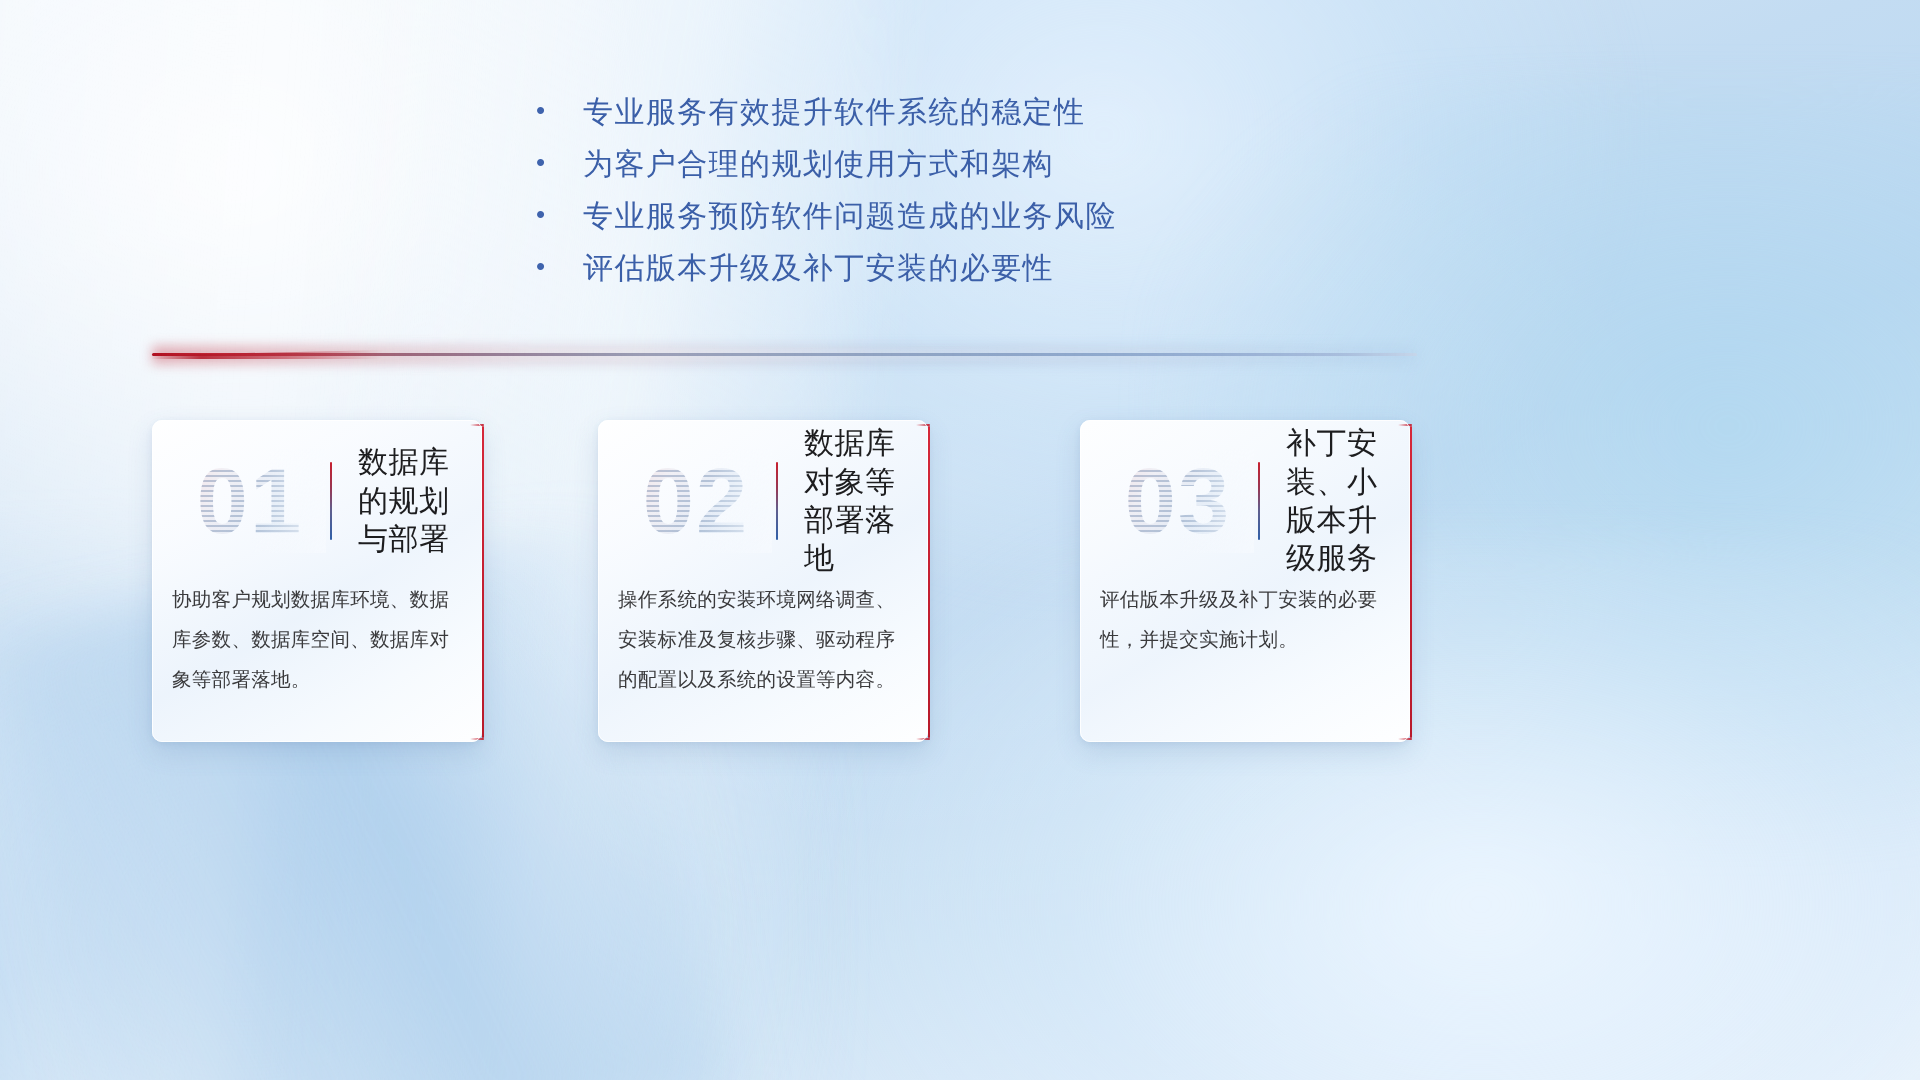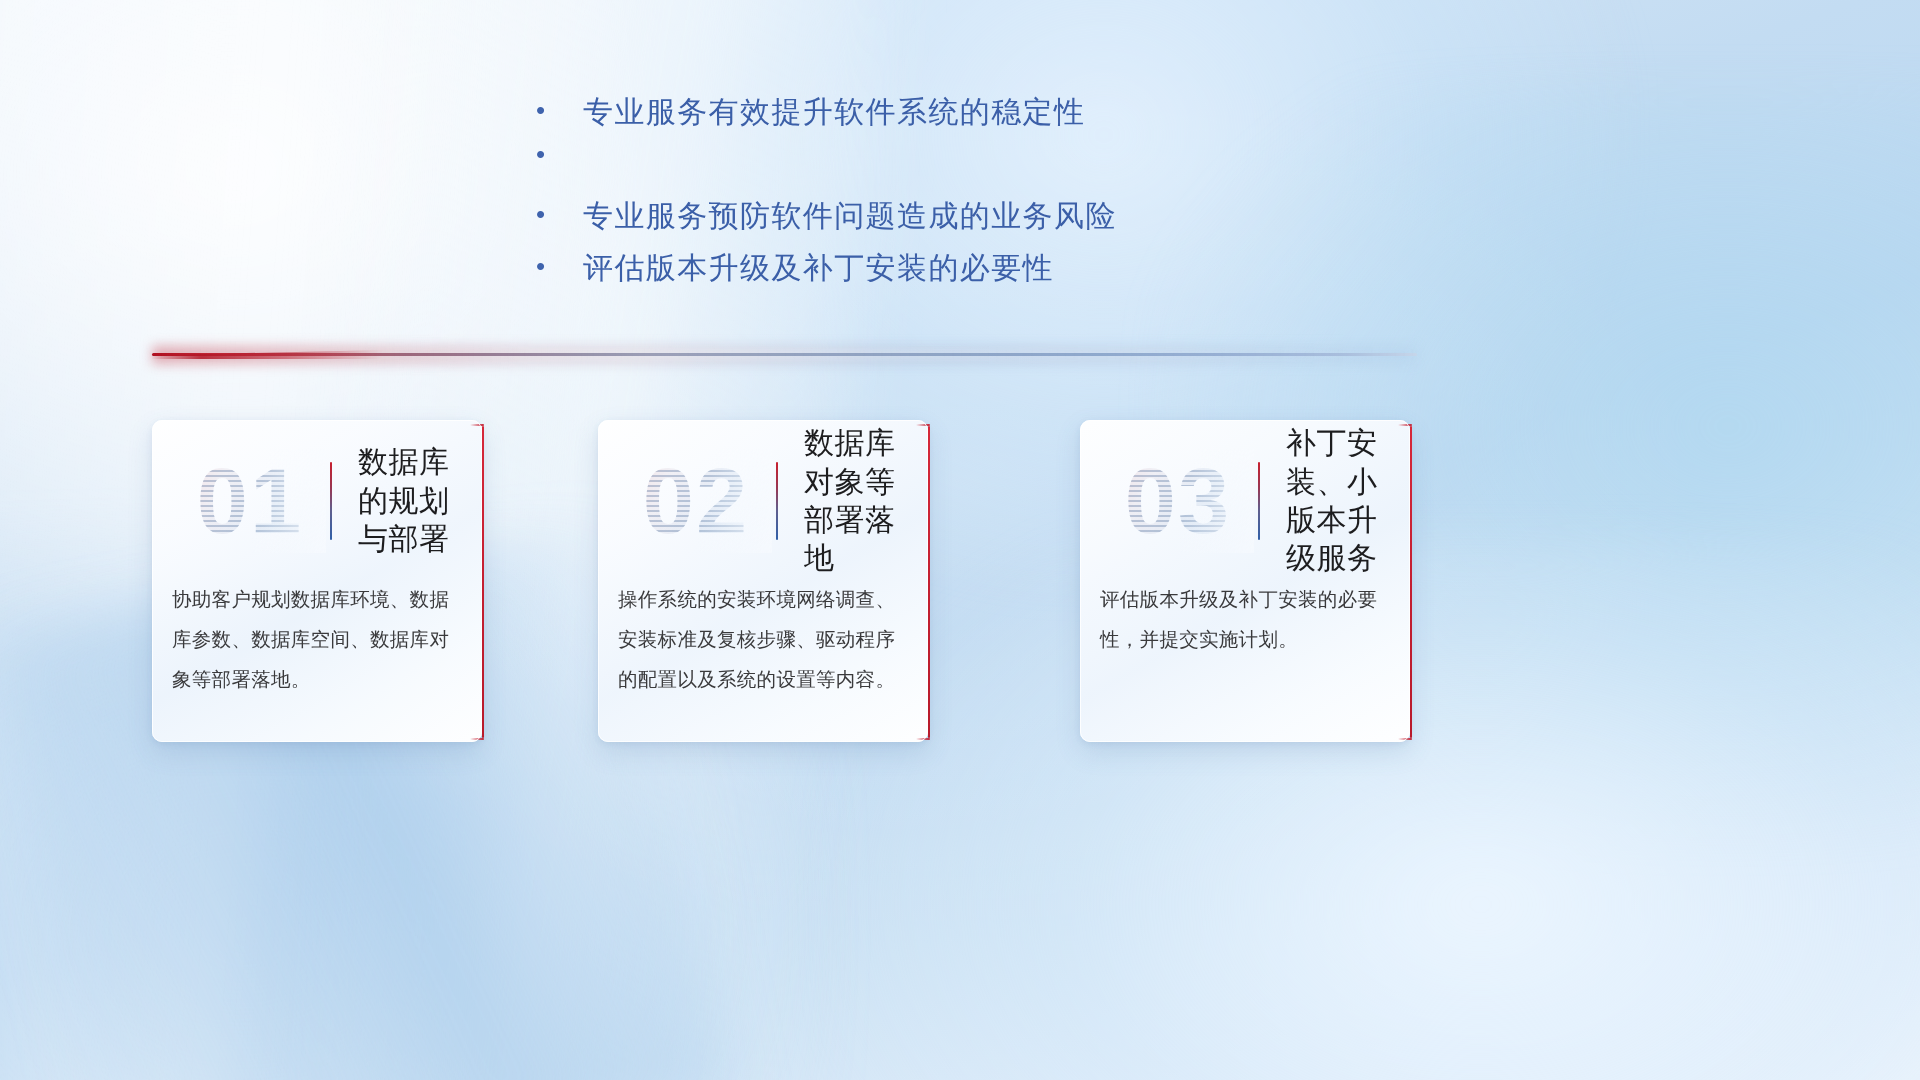--- a/index.html
+++ b/index.html
@@ -250,20 +250,21 @@
   <div class="bg-vignette"></div>
 </div>
 
 <div class="bullets">
   <div class="bullet-row">
     <span class="bullet-dot">•</span>
     <span class="bullet-text">专业服务有效提升软件系统的稳定性</span>
   </div>
   <div class="bullet-row">
     <span class="bullet-dot">•</span>
+    <span class="bullet-text">为客户合理的规划使用方式和架构</span>
   </div>
   <div class="bullet-row">
     <span class="bullet-dot">•</span>
     <span class="bullet-text">专业服务预防软件问题造成的业务风险</span>
   </div>
   <div class="bullet-row">
     <span class="bullet-dot">•</span>
     <span class="bullet-text">评估版本升级及补丁安装的必要性</span>
   </div>
 </div>

